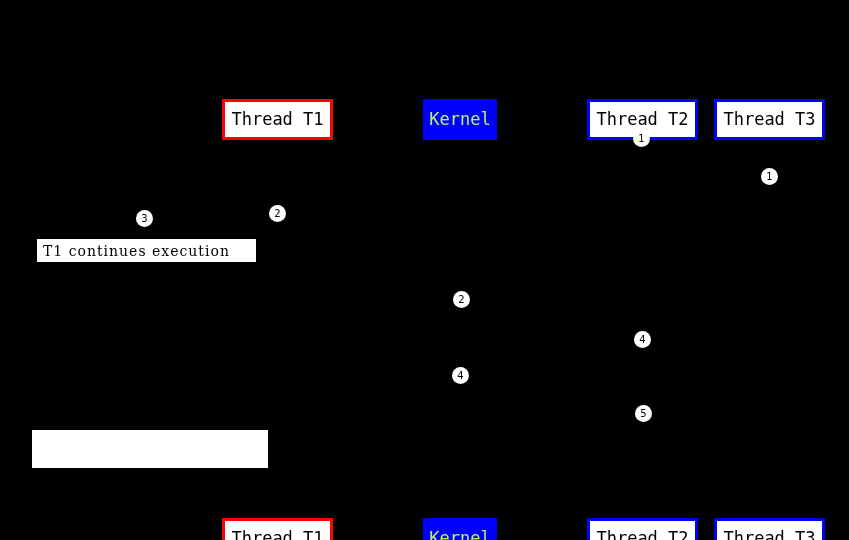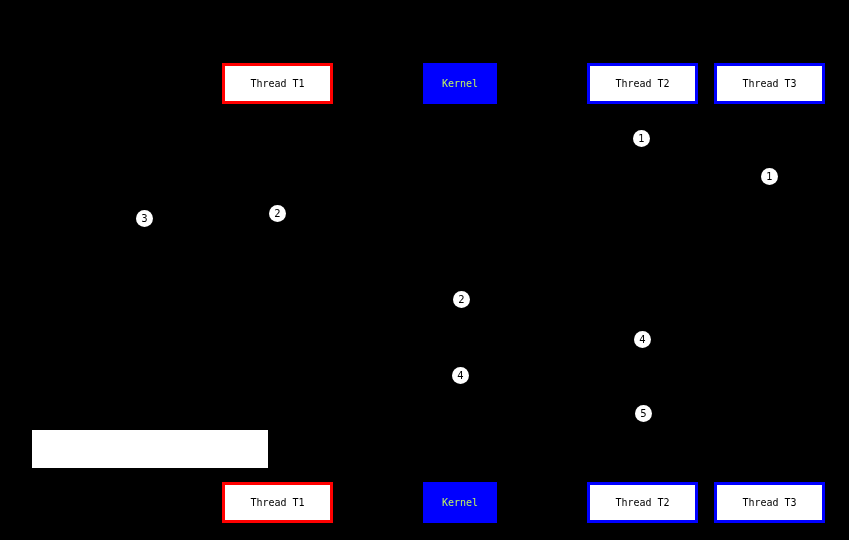--- a/index.html
+++ b/index.html
@@ -20,24 +20,25 @@
   }
 
   
   .participant {
     position: absolute;
     box-sizing: border-box;
     display: flex;
     align-items: center;
     justify-content: center;
     font-family: "DejaVu Sans Mono", "Liberation Mono", monospace;
-    font-size: 10px;
+    font-size: 17px;
     line-height: 1;
     white-space: nowrap;
     letter-spacing: 0px;
+    margin-top: 36px;
   }
   .participant.outlined {
     background: #ffffff;
     color: #000000;
     border-style: solid;
     border-width: 3px;
   }
   .participant.filled {
     color: #bef264;
     border: none;
@@ -194,18 +195,21 @@
   <div class="step-badge" style="left:269px; top:205px;">2</div>
 
   <div class="step-badge" style="left:453px; top:291px;">2</div>
 
   <div class="step-badge" style="left:634px; top:331px;">4</div>
 
   <div class="step-badge" style="left:452px; top:367px;">4</div>
 
   <div class="step-badge" style="left:635px; top:405px;">5</div>
 
+  <div class="note" style="left:36px; top:238px; width:221px; height:25px; padding-left:6px;">
+    <span>T1 continues execution</span>
+  </div>
 
   <div class="note blank" style="left:32px; top:430px; width:236px; height:38px; padding-left:6px;">
     <span></span>
   </div>
 
 </div>
 
 </body></html>

